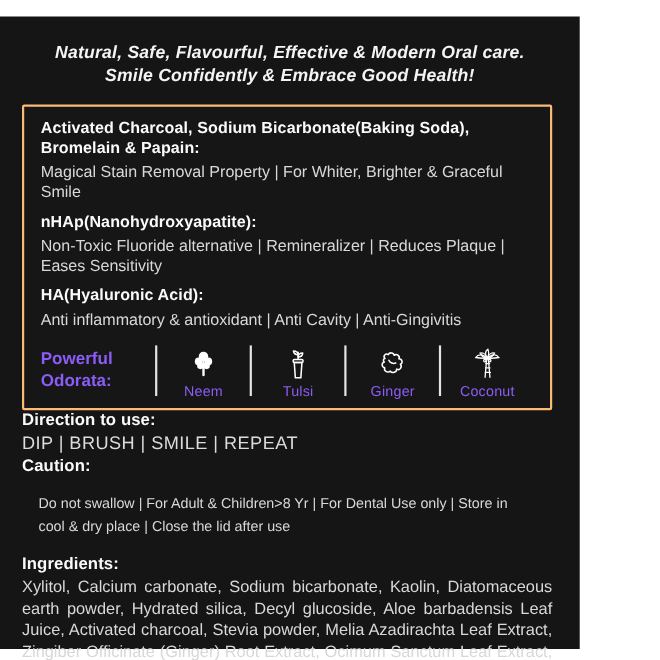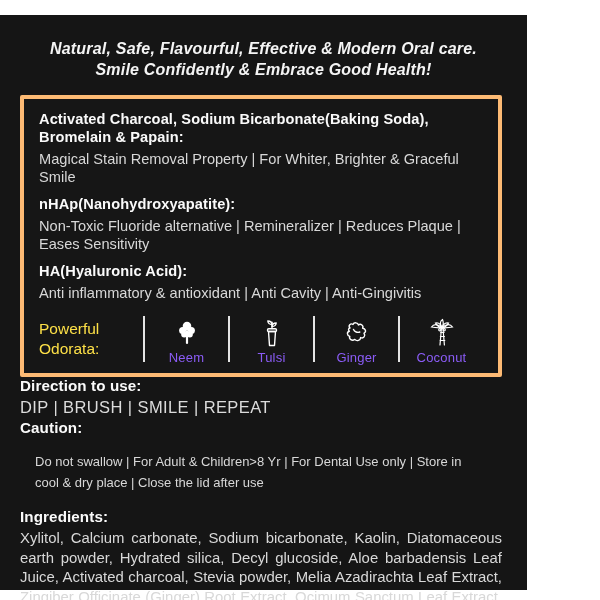--- a/index.html
+++ b/index.html
@@ -16,38 +16,38 @@
   
   .tagline{
     padding-top:23px;text-align:center;
     font-style:italic;font-weight:bold;
     font-size:16px;line-height:21px;color:#f4f4f4;
     letter-spacing:.2px;
   }
   
   .feature-box{
     margin:15px 25px 0 20px;
-    border:4px solid #fdba74;border-radius:2px;
+    border:2px solid #fdba74;border-radius:2px;
     padding:11px 15px 6px 15px;
     background:#161616;
   }
   .feature-heading{
     font-weight:bold;font-size:14.6px;line-height:18px;color:#fafafa;
     margin:0 0 4px 0;letter-spacing:.1px;
   }
   .feature-detail{
     font-size:14.6px;line-height:18px;color:#d8d8d8;
     margin:0 0 9px 0;
   }
   
   .extracts{
     display:flex;align-items:center;margin-top:4px;height:56px;
   }
   .extracts-label{
-    font-weight:normal;font-size:15.5px;line-height:20px;color:#fde047;
+    font-weight:bold;font-size:15.5px;line-height:20px;color:#8b5cf6;
     width:104px;flex:0 0 auto;
   }
   .vdivider{
     width:2px;height:46px;background:#e4e4e4;flex:0 0 auto;
   }
   .extract-item{
     flex:1 1 0;display:flex;flex-direction:column;align-items:center;
     justify-content:flex-end;height:54px;padding-bottom:2px;
   }
   .extract-item svg{display:block;}

